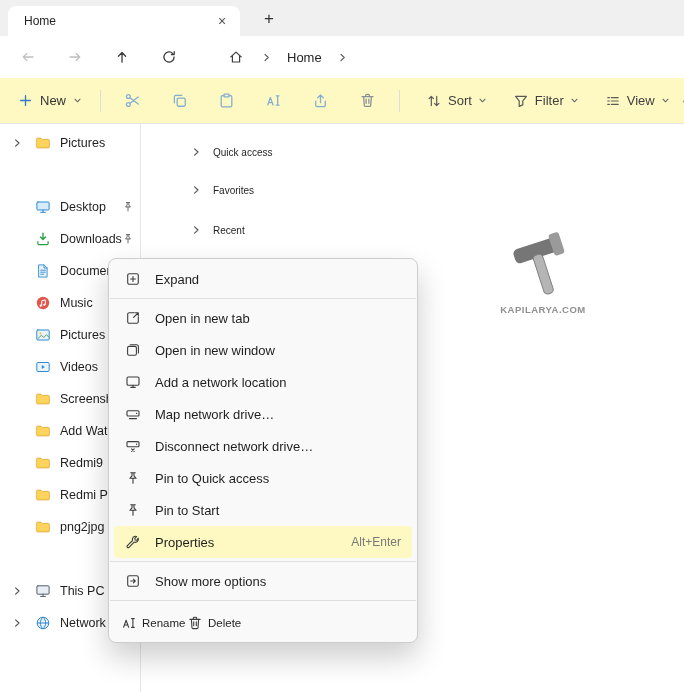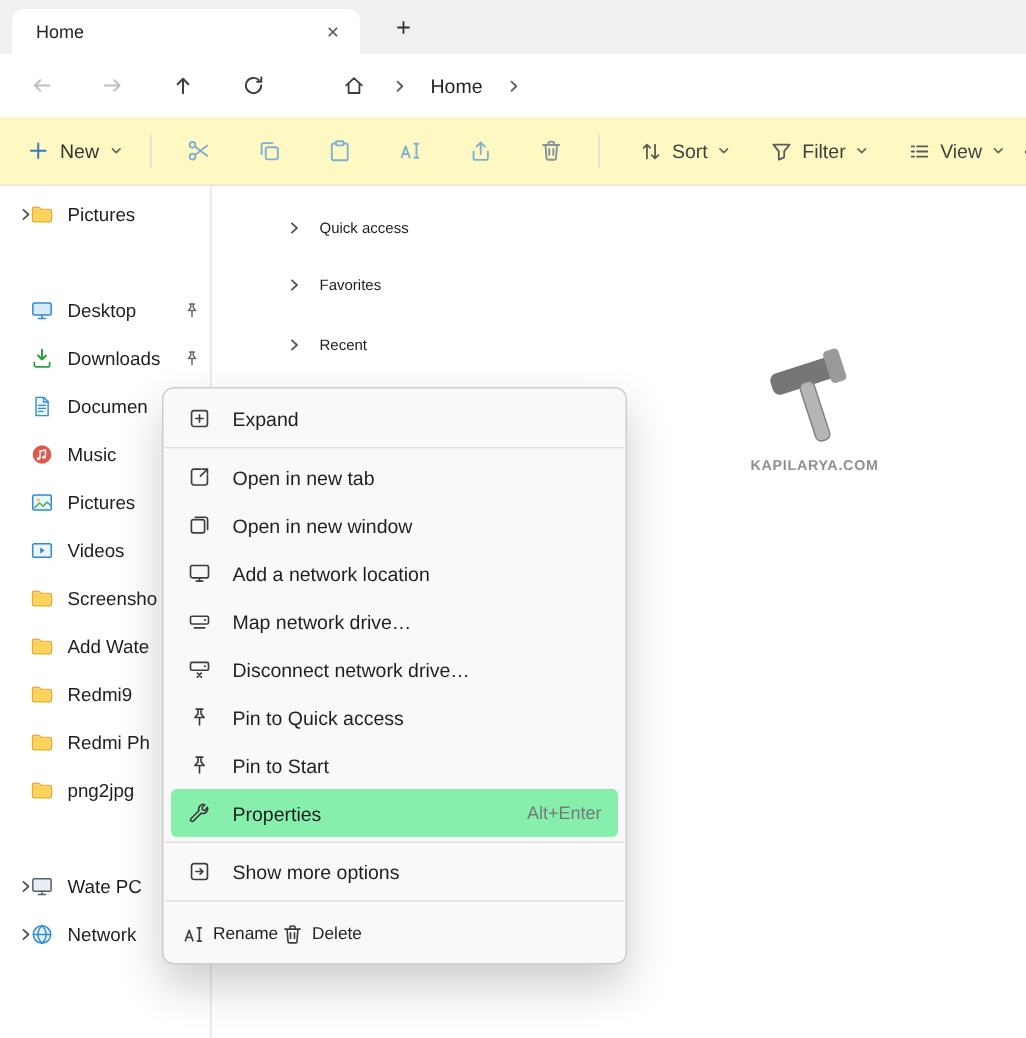--- a/index.html
+++ b/index.html
@@ -27,36 +27,36 @@
   .tb-new{display:flex;align-items:center;gap:7px;padding:6px 10px;border-radius:4px;font-size:13px;color:#333;flex:none}
   .tb-sep{width:1px;height:22px;background:#dcdcdc;margin:0 8px;flex:none}
   .tb-btn{width:47px;height:34px;display:flex;align-items:center;justify-content:center;border-radius:4px;flex:none;color:#84aed2}
   .tb-btn.gray{color:#87919b}
   .tb-group{display:flex;align-items:center;gap:6px;padding:6px 8px;border-radius:4px;font-size:13px;color:#3f3f3f;margin-left:10px;flex:none}
   .tb-more{margin-left:4px;font-size:15px;color:#444;flex:none}
   .chev-down{display:flex;color:#666}
 
   
   .sidebar-divider{position:absolute;left:140px;top:124px;width:1px;height:568px;background:#e6e6e6}
-  .side-row{position:absolute;left:0;width:140px;height:32px;display:flex;align-items:center;padding-left:20px;font-size:12.5px;gap:9px}
+  .side-row{position:absolute;left:0;width:140px;height:32px;display:flex;align-items:center;padding-left:35px;font-size:12.5px;gap:9px}
   .tree-chev{position:absolute;left:12px;top:50%;transform:translateY(-50%);color:#555;display:flex}
   .s-ic{width:16px;height:16px;flex:none;display:flex}
   .s-label{white-space:nowrap;color:#1f1f1f}
   .s-pin{position:absolute;left:122px;color:#6a6a6a;display:flex}
   .group-row{position:absolute;display:flex;align-items:center;gap:12px;font-size:10px;color:#1f1f1f;height:20px}
   .group-chev{display:flex;color:#555}
 
   
   .watermark{position:absolute;left:498px;top:232px;width:90px;text-align:center}
   .watermark-text{font-size:9.5px;font-weight:bold;color:#8f8f8f;letter-spacing:.5px;margin-top:2px}
 
   
   .menu{position:absolute;left:108px;top:258px;width:310px;background:#f9f9f9;border:1px solid #cdcdcd;border-radius:8px;box-shadow:0 14px 30px rgba(0,0,0,.20);padding:4px 0;z-index:10}
   .menu-row{height:32px;margin:0 5px;display:flex;align-items:center;gap:14px;padding:0 11px;border-radius:4px;font-size:13px;color:#1f1f1f}
-  .menu-row.hl{background:#86efac}
+  .menu-row.hl{background:#fef9c3}
   .mi{width:16px;height:16px;flex:none;display:flex;color:#3d3d3d}
   .menu-sep{height:1px;background:#dfdfdf;margin:3px 1px}
   .shortcut{margin-left:auto;font-size:12px;color:#787878}
   .menu-footer{display:flex;gap:12px;padding:7px 8px 3px 12px}
   .fbtn{width:54px;display:flex;align-items:center;gap:5px;font-size:11.5px;color:#1f1f1f;padding:4px 0;border-radius:4px}
 </style>
 </head>
 <body>
 
 <div class="window">
@@ -334,21 +334,21 @@
         <svg width="10" height="10" viewBox="0 0 10 10" fill="none" stroke="currentColor" stroke-width="1.2" stroke-linecap="round" stroke-linejoin="round">
           <path d="M3.6 1.9L7 5 3.6 8.1"></path>
         </svg>
       </span>
     <span class="s-ic">
         <svg width="16" height="16" viewBox="0 0 16 16" fill="none" stroke="#50606e" stroke-width="1" stroke-linecap="round">
           <rect x="1.9" y="2.8" width="12.2" height="8.4" rx="1" fill="#e8eef3"></rect>
           <path d="M5.6 13.4h4.8M8 11.2v2.2"></path>
         </svg>
       </span>
-    <span class="s-label">Wate PC</span>
+    <span class="s-label">This PC</span>
   </div>
 
   <div class="side-row" style="top:607px">
     <span class="tree-chev">
         <svg width="10" height="10" viewBox="0 0 10 10" fill="none" stroke="currentColor" stroke-width="1.2" stroke-linecap="round" stroke-linejoin="round">
           <path d="M3.6 1.9L7 5 3.6 8.1"></path>
         </svg>
       </span>
     <span class="s-ic">
         <svg width="16" height="16" viewBox="0 0 16 16" fill="none" stroke="#2f8ad1" stroke-width="1">

